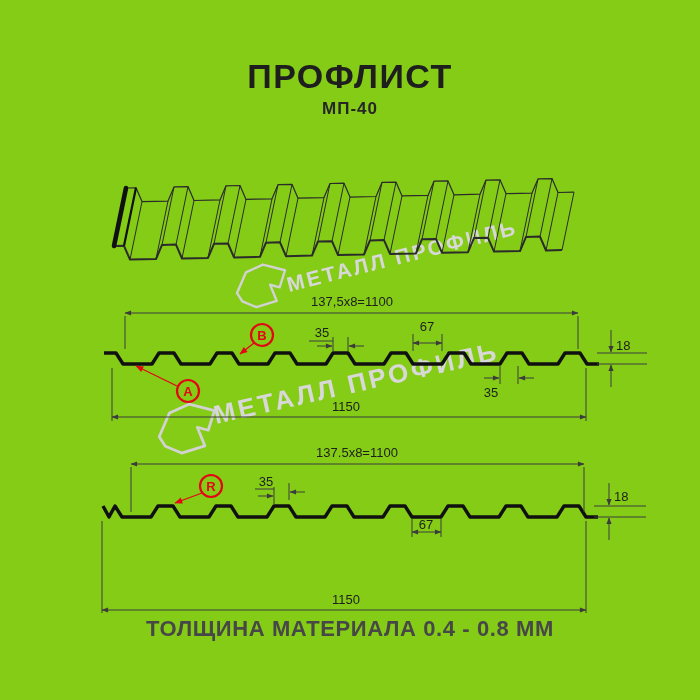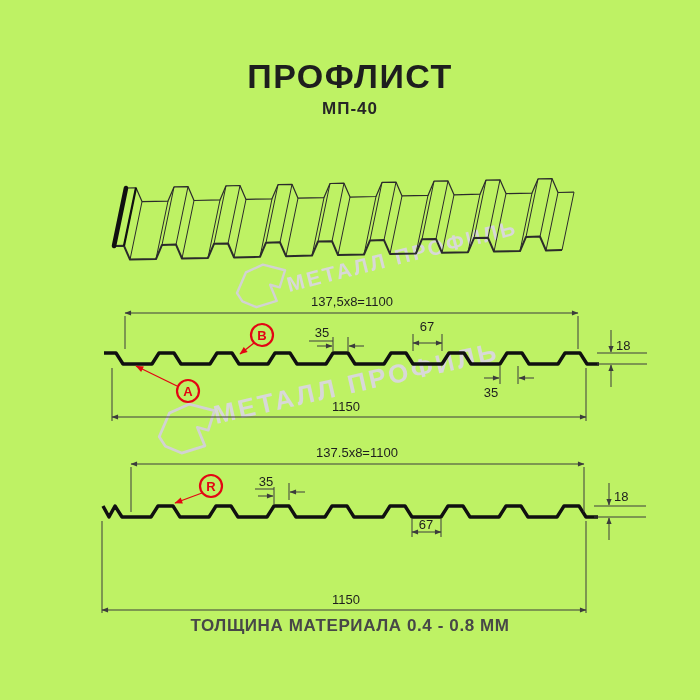--- a/index.html
+++ b/index.html
@@ -1,23 +1,23 @@
 <!DOCTYPE html>
 <html><head>
 <meta charset="utf-8">
 <style>
   html,body{margin:0;padding:0;background:#fff;}
-  .stage{position:relative;width:700px;height:700px;background:#bef264;overflow:hidden;
+  .stage{position:relative;width:700px;height:700px;background:#84cc16;overflow:hidden;
          font-family:"Liberation Sans",sans-serif;}
   .title{position:absolute;top:57px;left:0;width:700px;text-align:center;
          font-size:34px;font-weight:bold;letter-spacing:1.5px;color:#1e1e1e;}
   .subtitle{position:absolute;top:99px;left:0;width:700px;text-align:center;
          font-size:17px;font-weight:bold;letter-spacing:1px;color:#262626;}
   .footer{position:absolute;top:616px;left:0;width:700px;text-align:center;
-         font-size:17px;font-weight:bold;letter-spacing:.6px;color:#474747;}
+         font-size:22px;font-weight:bold;letter-spacing:.6px;color:#474747;}
   svg.draw{position:absolute;left:0;top:0;}
   .sheet{fill:none;stroke:#101010;stroke-width:3.4;stroke-linejoin:round;}
   .iso-back{fill:none;stroke:#2b2b2b;stroke-width:1.2;stroke-linejoin:round;}
   .iso-front{fill:none;stroke:#2b2b2b;stroke-width:2;stroke-linejoin:round;}
   .iso-line{stroke:#2b2b2b;stroke-width:1;}
   .iso-cap{stroke:#101010;stroke-width:4.6;stroke-linecap:round;}
   .iso-cap2{stroke:#101010;stroke-width:2.2;}
   .dim{stroke:#3c3c3c;stroke-width:1;fill:none;}
   .dimtxt{font-family:"Liberation Sans",sans-serif;font-size:13px;fill:#1e1e1e;}
   .lblc{fill:none;stroke:#e30613;stroke-width:2.2;}

